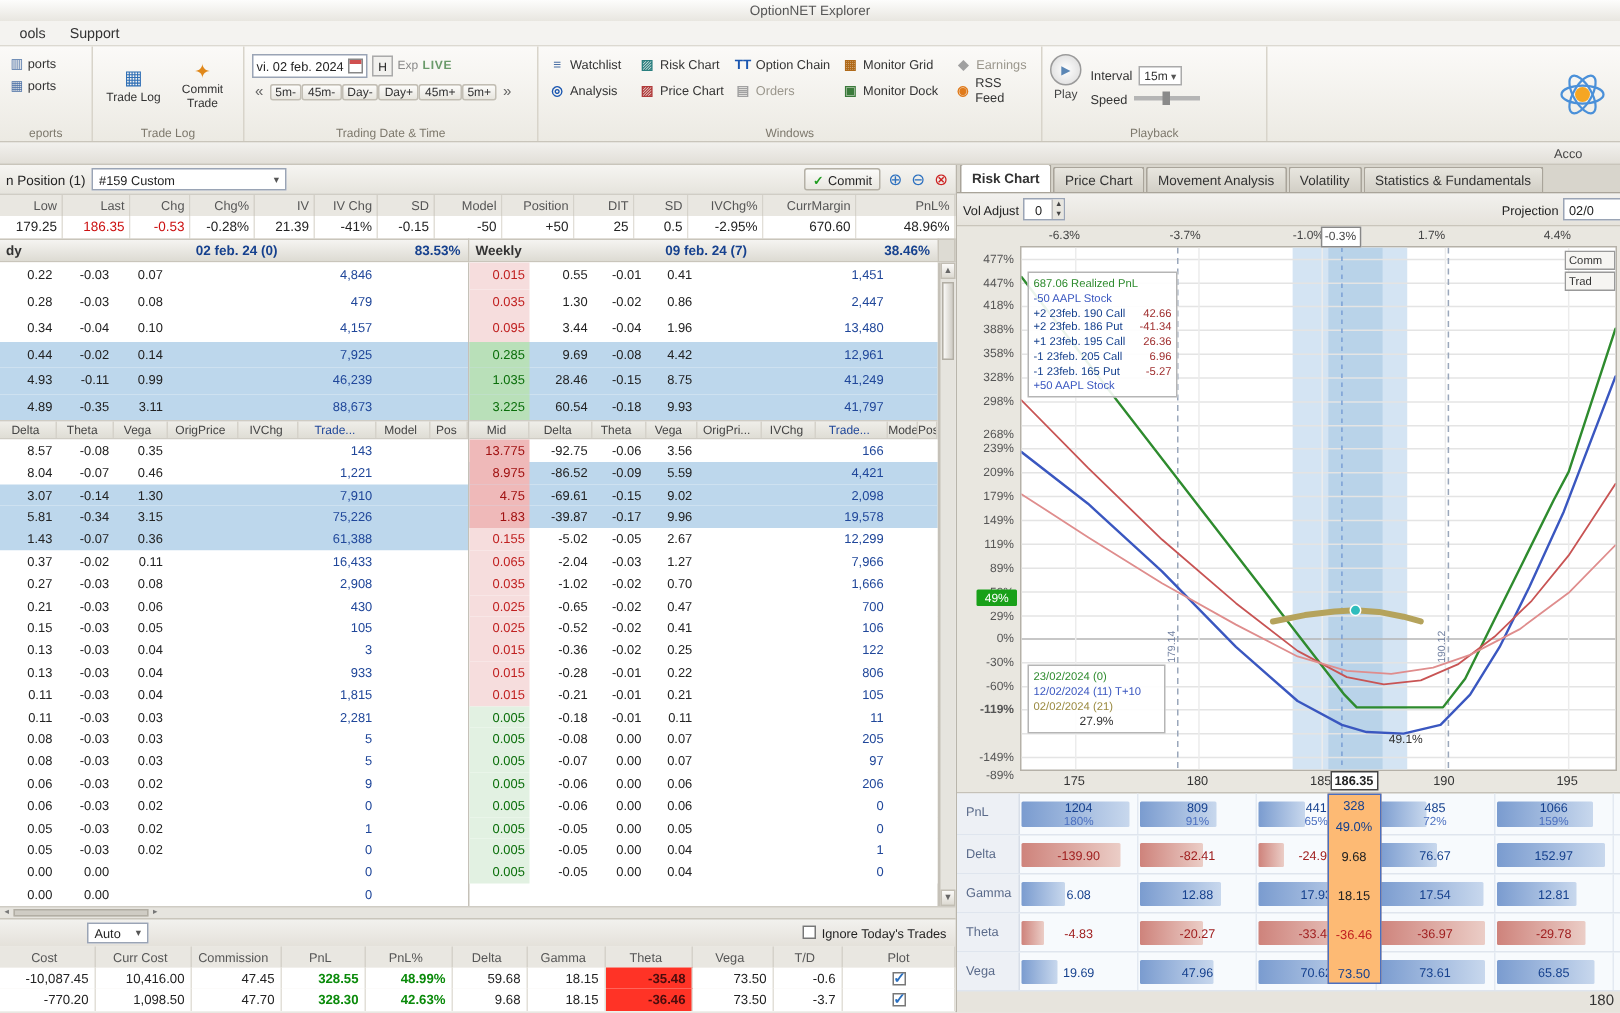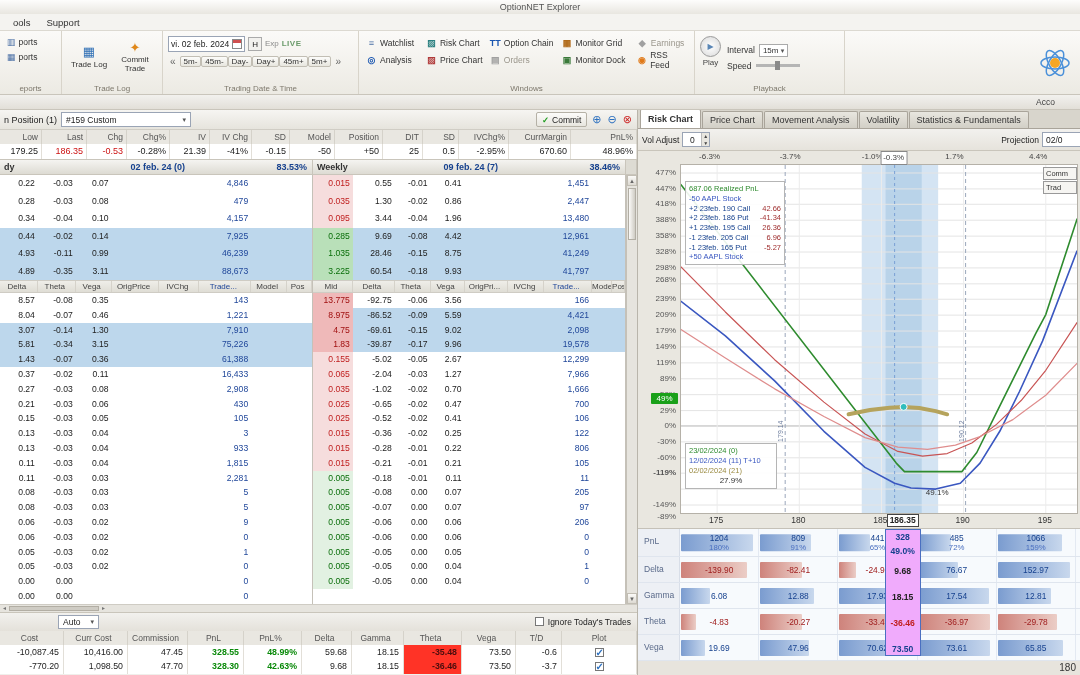--- a/index.html
+++ b/index.html
@@ -148,21 +148,21 @@
 .grow2{display:flex;height:26px;border-bottom:1px solid #dfe5ee}
 .grow2.first{height:28px}
 .glabel{width:42px;font-size:8.5px;color:#5a6a8a;padding:7px 0 0 6px;background:#edf0f5;border-right:1px solid #d8dee8}
 .gcells{width:396px;display:flex}
 .gc{width:20%;position:relative;border-right:1px solid #e3e9f2;display:flex;flex-direction:column;justify-content:center;align-items:center;overflow:hidden}
 .gbar{position:absolute;left:1px;top:50%;transform:translateY(-50%);height:64%;background:linear-gradient(90deg,#5b84c4,#bccfe9);opacity:.8;z-index:0;border-radius:1px}
 .gbar.neg{background:linear-gradient(90deg,#c4655b,#e8c2b9)}
 .gv{position:relative;z-index:1;font-size:8.4px;color:#16418e}
 .gv.neg{color:#a02020}
 .gp{position:relative;z-index:1;font-size:7.8px;color:#4a6fc0}
-.gbox{position:absolute;top:0;height:127px;width:36px;background:#f0abfc;border:1px solid #4a6fc0;z-index:3;text-align:center;font-weight:bold}
+.gbox{position:absolute;top:0;height:127px;width:36px;background:#fdba74;border:1px solid #4a6fc0;z-index:3;text-align:center;font-weight:normal}
 .gbv{font-size:8.6px;line-height:26px;color:#222}
 .gbv.h14{line-height:14px}
 .gbv.blue{color:#16418e}
 .gbv.red{color:#c02020}
 .rstatus{height:15px;display:flex;justify-content:flex-end;align-items:center;padding-right:4px;font-size:10px;color:#333;background:#e7e4dd}
 </style>
 </head>
 <body>
 
 <div class="window">
@@ -1057,21 +1057,21 @@
             <div class="ttick" style="left: 358.207px;">4.4%</div>
           </div>
         <div class="ylabels" id="ylabels">
             <div class="ylab" style="top: 17px;">477%</div>
             <div class="ylab" style="top: 32.9105px;">447%</div>
             <div class="ylab" style="top: 48.2907px;">418%</div>
             <div class="ylab" style="top: 64.2013px;">388%</div>
             <div class="ylab" style="top: 80.1118px;">358%</div>
             <div class="ylab" style="top: 96.0224px;">328%</div>
             <div class="ylab" style="top: 111.933px;">298%</div>
-            <div class="ylab" style="top: 124px;">268%</div>
+            <div class="ylab" style="top: 134px;">268%</div>
             <div class="ylab" style="top: 143.224px;">239%</div>
             <div class="ylab" style="top: 159.134px;">209%</div>
             <div class="ylab" style="top: 175.045px;">179%</div>
             <div class="ylab" style="top: 190.955px;">149%</div>
             <div class="ylab" style="top: 206.866px;">119%</div>
             <div class="ylab" style="top: 222.776px;">89%</div>
             <div class="ylab" style="top: 238.687px;">59%</div>
             <div class="ylab" style="top: 254.597px;">29%</div>
             <div class="ylab" style="top: 269.978px;">0%</div>
             <div class="ylab" style="top: 285.888px;">-30%</div>

